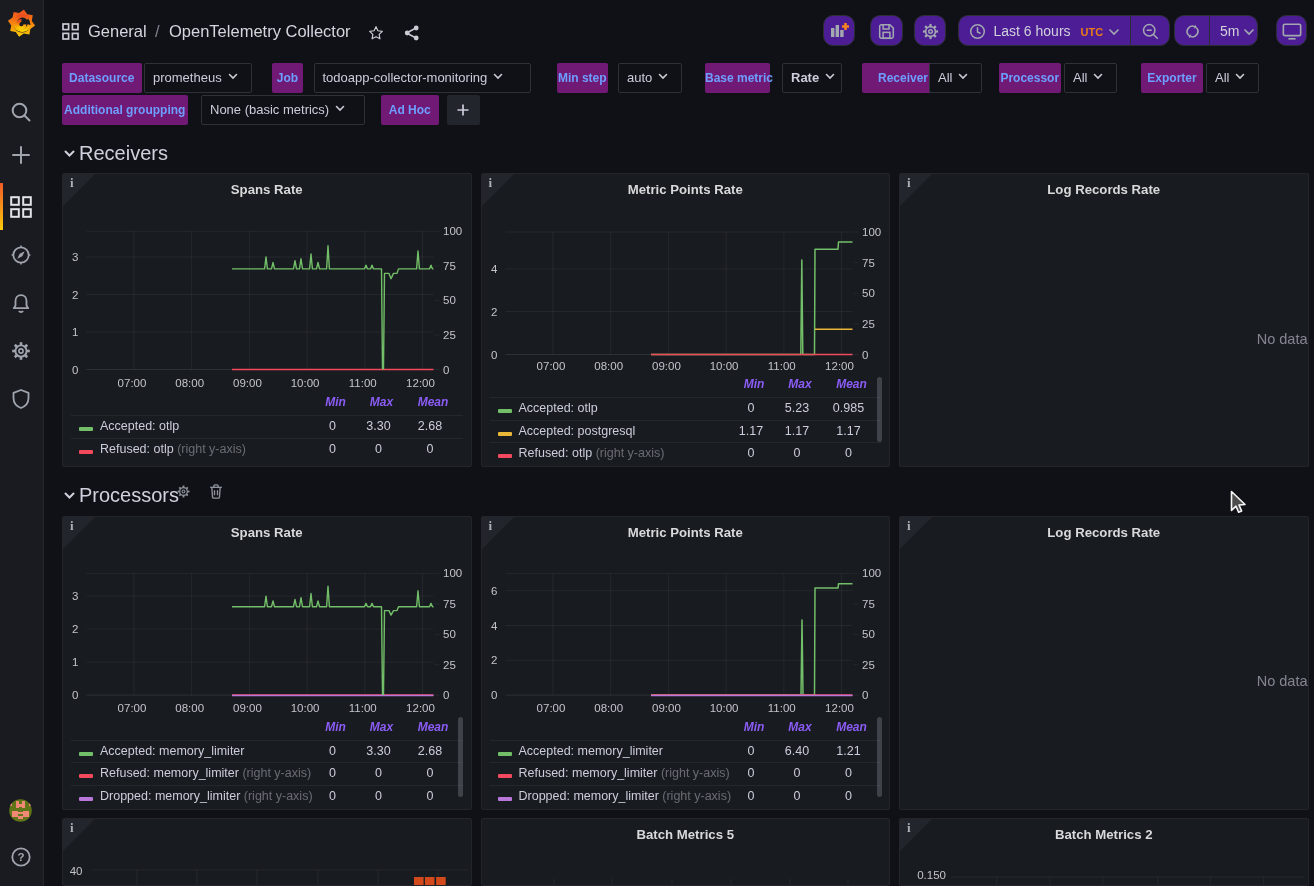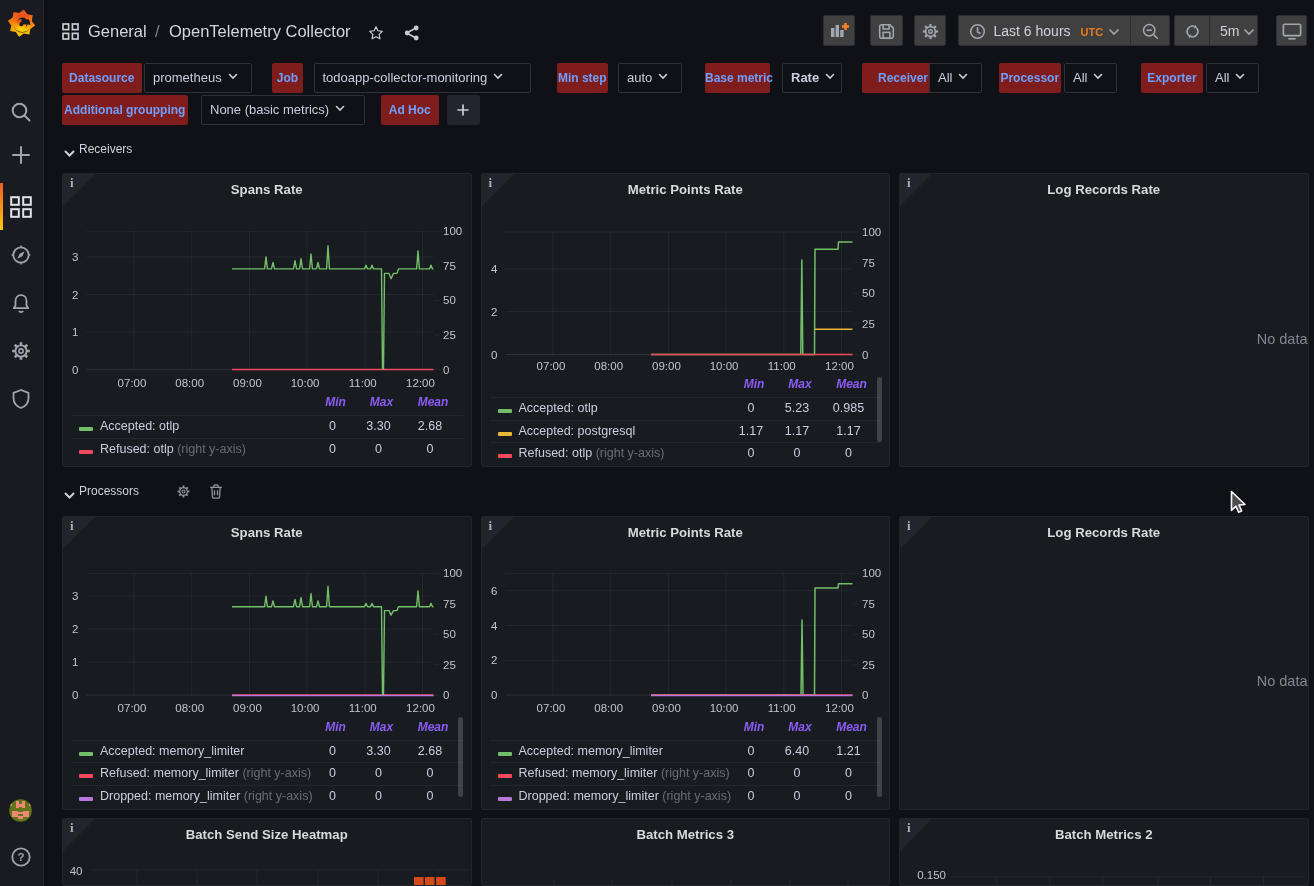--- a/index.html
+++ b/index.html
@@ -4,36 +4,36 @@
 html,body { width:1314px; height:886px; overflow:hidden; background:#101116;
   font-family:"Liberation Sans", sans-serif; }
 .abs { position:absolute; }
 .panel { position:absolute; background:#181b1f; border:1px solid #23252b; border-radius:2px; }
 .ptitle { position:absolute; left:0; right:0; top:8px; height:18px; text-align:center;
   font-size:13.2px; font-weight:700; color:#d8d9da; letter-spacing:0; }
 .corner { position:absolute; top:0; left:0; width:0; height:0;
   border-top:32px solid #22252b; border-right:32px solid transparent; }
 .corner-i { position:absolute; top:1px; left:7px; font-family:"Liberation Serif",serif;
   font-weight:700; font-size:13px; color:#aeb1b7; font-style:normal; }
-.chip { position:absolute; height:30px; line-height:30px; background:#7f1d1d; white-space:nowrap;
+.chip { position:absolute; height:30px; line-height:30px; background:#701a75; white-space:nowrap;
   color:#6e9fff; font-size:12px; font-weight:700; text-align:center; border-radius:2px; }
 .vbox { position:absolute; height:30px; line-height:28px; background:#101116;
   border:1px solid #2e3138; color:#ccccdc; font-size:13px; border-radius:2px;
   padding-left:8px; white-space:nowrap; }
-.tbtn { position:absolute; height:31px; background:#404040; border:1px solid #2c2e35;
-  border-radius:2px; }
+.tbtn { position:absolute; height:31px; background:#4c1d95; border:1px solid #2c2e35;
+  border-radius:10px; }
 .lgh { position:absolute; width:60px; text-align:center; font-size:12px; font-weight:700; color:#8b5cf6;font-style:italic; }
 .lgv { position:absolute; width:64px; text-align:center; font-size:12.5px; color:#ccccdc; }
 .lgrow { position:absolute; left:8px; right:8px; border-top:1px solid rgba(204,204,220,0.07); }
 .lgname { position:absolute; left:29px; top:3px; font-size:12.5px; color:#ccccdc; white-space:nowrap; }
 .lgname .dim2 { color:rgba(204,204,220,0.45); }
 .swatch { position:absolute; left:8px; top:11px; width:14px; height:4px; border-radius:1px; }
 .nodata { position:absolute; left:0; right:0; text-align:right; font-size:14.5px;
   color:rgba(204,204,220,0.6); }
-.shead { position:absolute; font-size:12px; font-weight:500; color:#d0d1dc;text-align:center; }
+.shead { position:absolute; font-size:20px; font-weight:500; color:#d0d1dc;text-align:center; }
 </style></head>
 <body>
 
 <div class="abs" style="left:0;top:0;width:44px;height:886px;background:#1a1b21;border-right:1px solid #26272e;"></div>
 <svg class="abs" style="left:7px;top:8px" width="29" height="31" viewBox="0 0 29 31">
 <defs>
       <linearGradient id="glg" x1="0" y1="0" x2="0" y2="1">
 <stop offset="0" stop-color="#ed4e1f"></stop>
         <stop offset="0.5" stop-color="#f5830f"></stop>
         <stop offset="1" stop-color="#face00"></stop>
@@ -536,37 +536,36 @@
   </div>
 <div class="panel" style="left:899px;top:516px;width:409.5px;height:294px;overflow:hidden;">
     <div class="corner"></div>
     <div class="corner-i">i</div>
     <div class="ptitle">Log Records Rate</div>
     <div class="nodata" style="top:156px;">No data</div>
   </div>
 <div class="panel" style="left:62px;top:818px;width:409.5px;height:68px;overflow:hidden;">
     <div class="corner"></div>
     <div class="corner-i">i</div>
-    <div class="ptitle">Batch Send Size Heatmap</div>
     <svg class="abs" style="left:0;top:0" width="410" height="68" viewBox="0 0 410 68">
       <text x="19.5" y="55.5" font-size="11.5" fill="#c3c4cd" text-anchor="end" font-family="Liberation Sans">40</text>
       <line x1="27.5" y1="50.9" x2="405" y2="50.9" stroke="rgba(204,204,220,0.07)"></line>
       <line x1="74" y1="50.9" x2="74" y2="68" stroke="rgba(204,204,220,0.07)"></line>
       <line x1="134" y1="50.9" x2="134" y2="68" stroke="rgba(204,204,220,0.07)"></line>
       <line x1="194" y1="50.9" x2="194" y2="68" stroke="rgba(204,204,220,0.07)"></line>
       <line x1="255" y1="50.9" x2="255" y2="68" stroke="rgba(204,204,220,0.07)"></line>
       <line x1="315" y1="50.9" x2="315" y2="68" stroke="rgba(204,204,220,0.07)"></line>
       <line x1="375" y1="50.9" x2="375" y2="68" stroke="rgba(204,204,220,0.07)"></line>
       <rect x="351" y="58" width="9.6" height="10" fill="#d2491c"></rect>
       <rect x="361.9" y="58" width="9.6" height="10" fill="#d2491c"></rect>
       <rect x="373.1" y="58" width="9.6" height="10" fill="#d2491c"></rect>
     </svg>
   </div>
 <div class="panel" style="left:480.5px;top:818px;width:409.5px;height:68px;overflow:hidden;">
-    <div class="ptitle">Batch Metrics 3</div>
+    <div class="ptitle">Batch Metrics 5</div>
     <svg class="abs" style="left:0;top:0" width="410" height="68" viewBox="0 0 410 68">
       <line x1="72" y1="60" x2="72" y2="68" stroke="rgba(204,204,220,0.07)"></line>
       <line x1="130" y1="60" x2="130" y2="68" stroke="rgba(204,204,220,0.07)"></line>
       <line x1="190" y1="60" x2="190" y2="68" stroke="rgba(204,204,220,0.07)"></line>
       <line x1="249" y1="60" x2="249" y2="68" stroke="rgba(204,204,220,0.07)"></line>
       <line x1="308" y1="60" x2="308" y2="68" stroke="rgba(204,204,220,0.07)"></line>
       <line x1="366" y1="60" x2="366" y2="68" stroke="rgba(204,204,220,0.07)"></line>
     </svg>
   </div>
 <div class="panel" style="left:899px;top:818px;width:409.5px;height:68px;overflow:hidden;">

